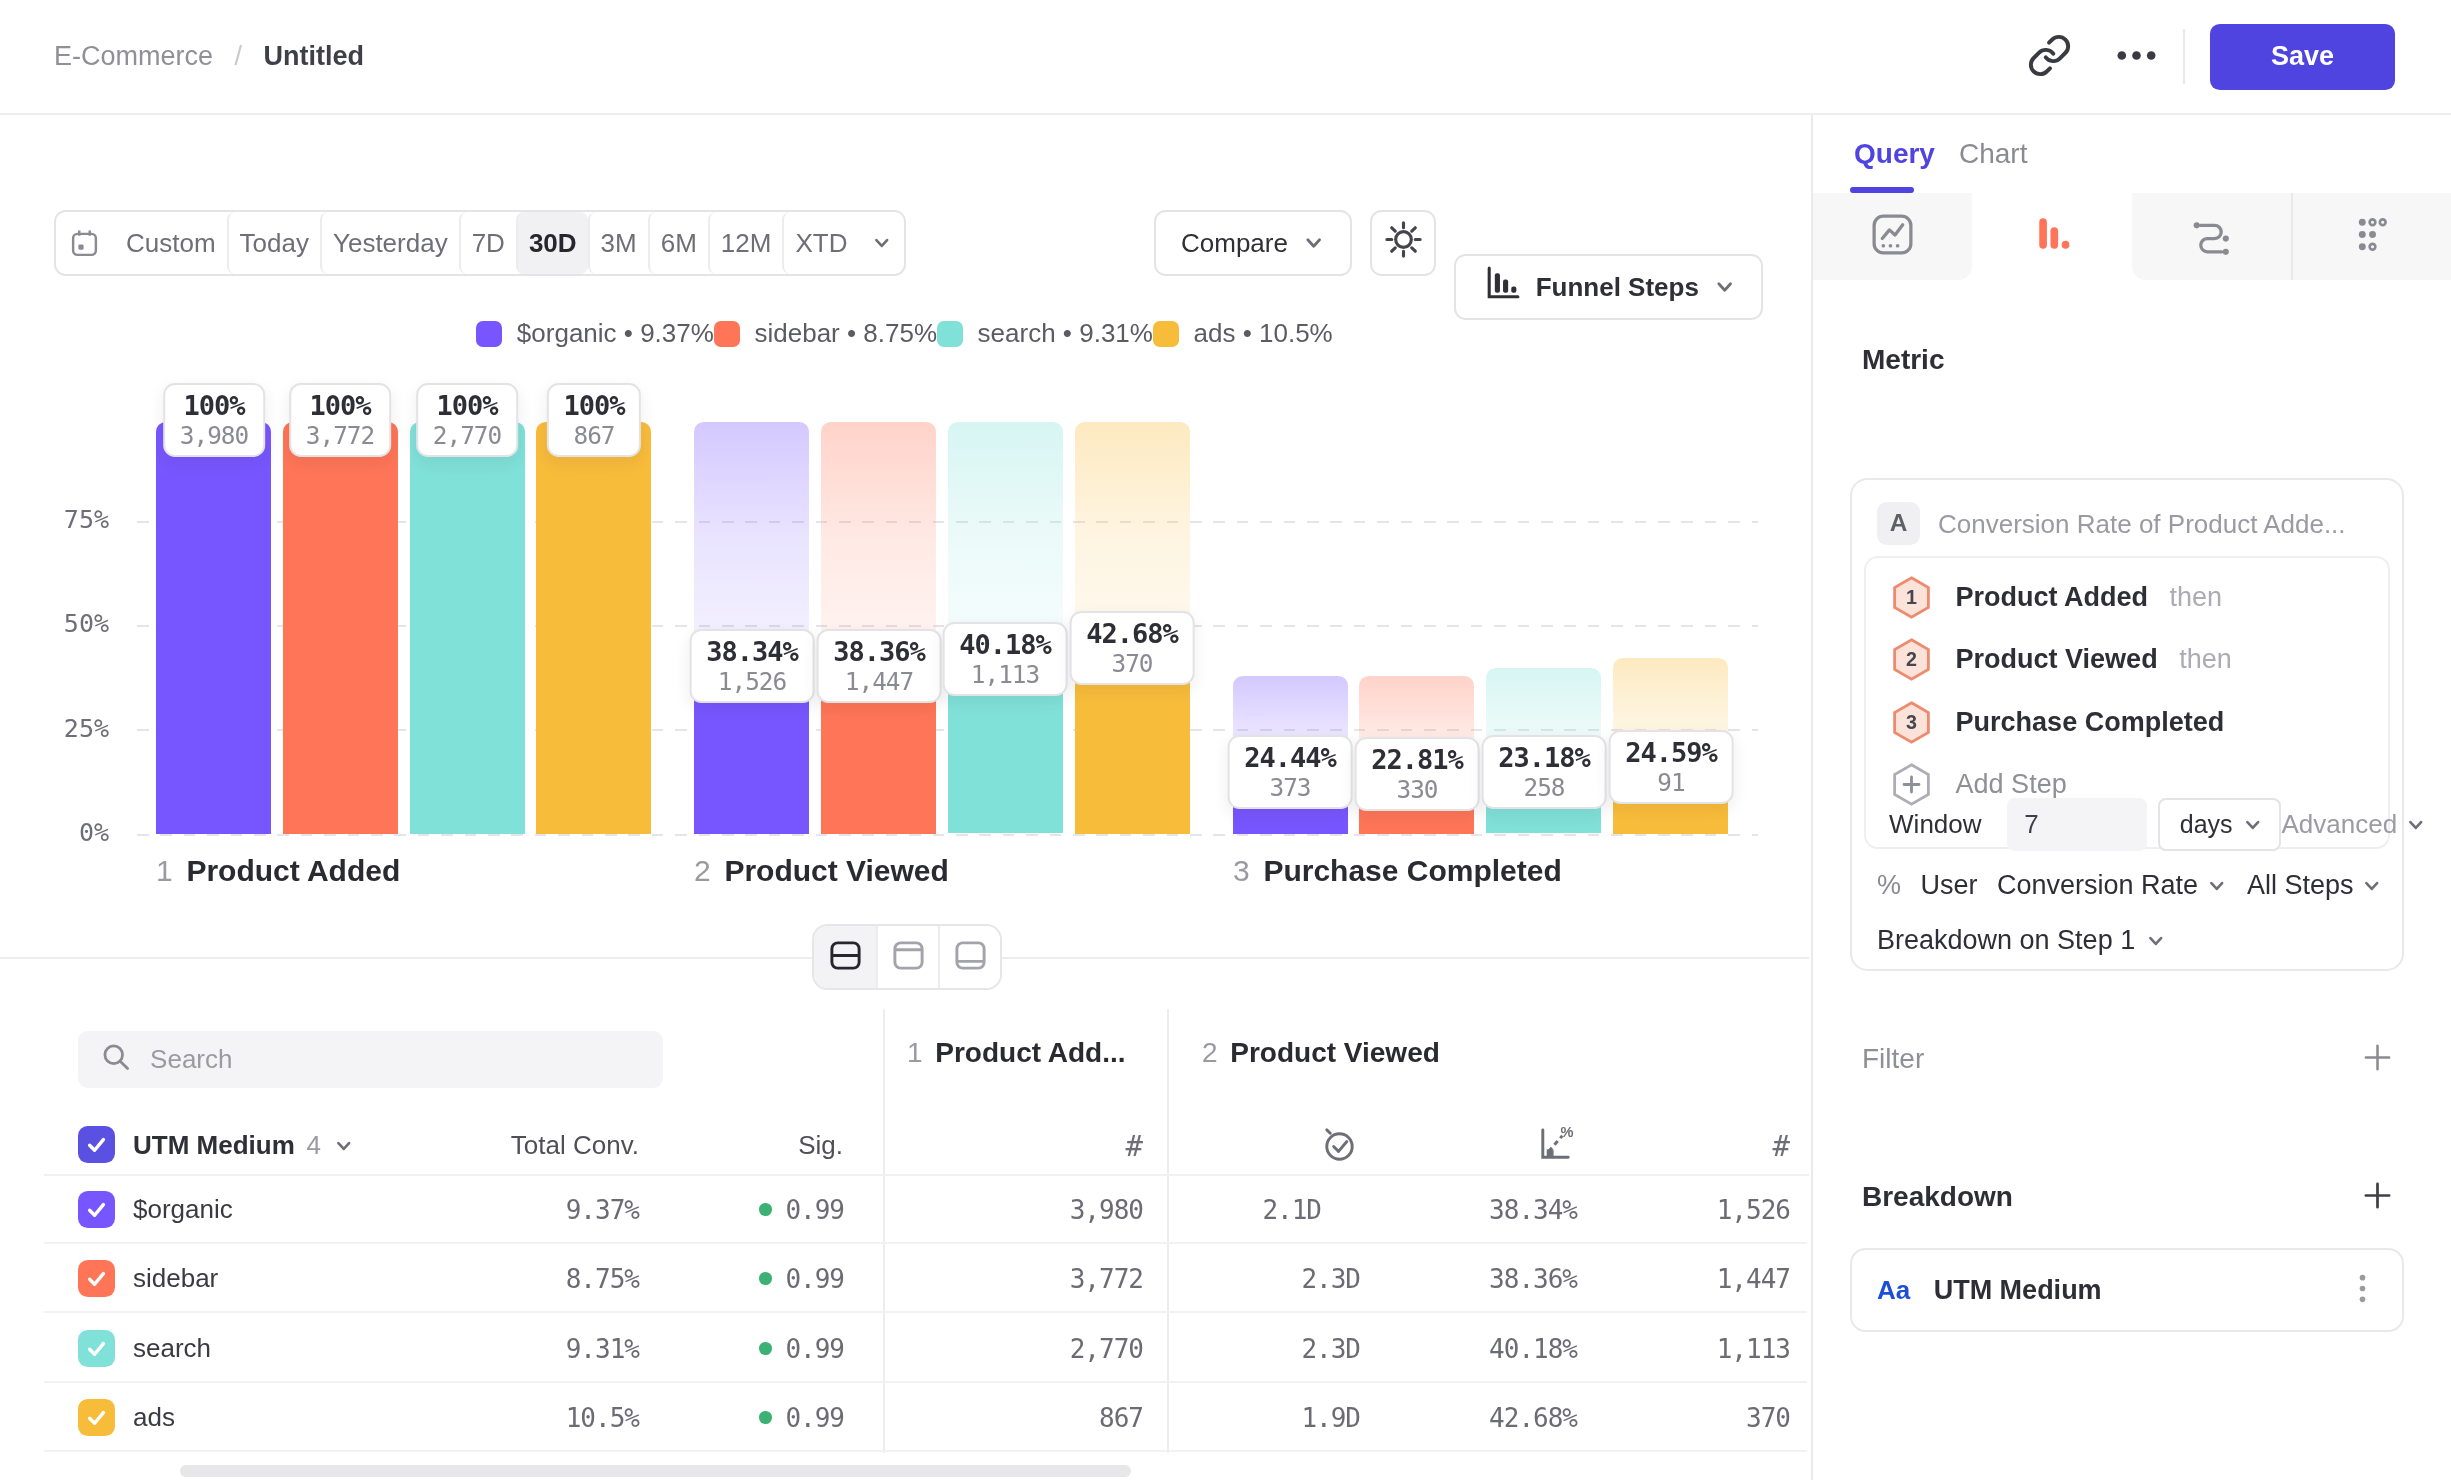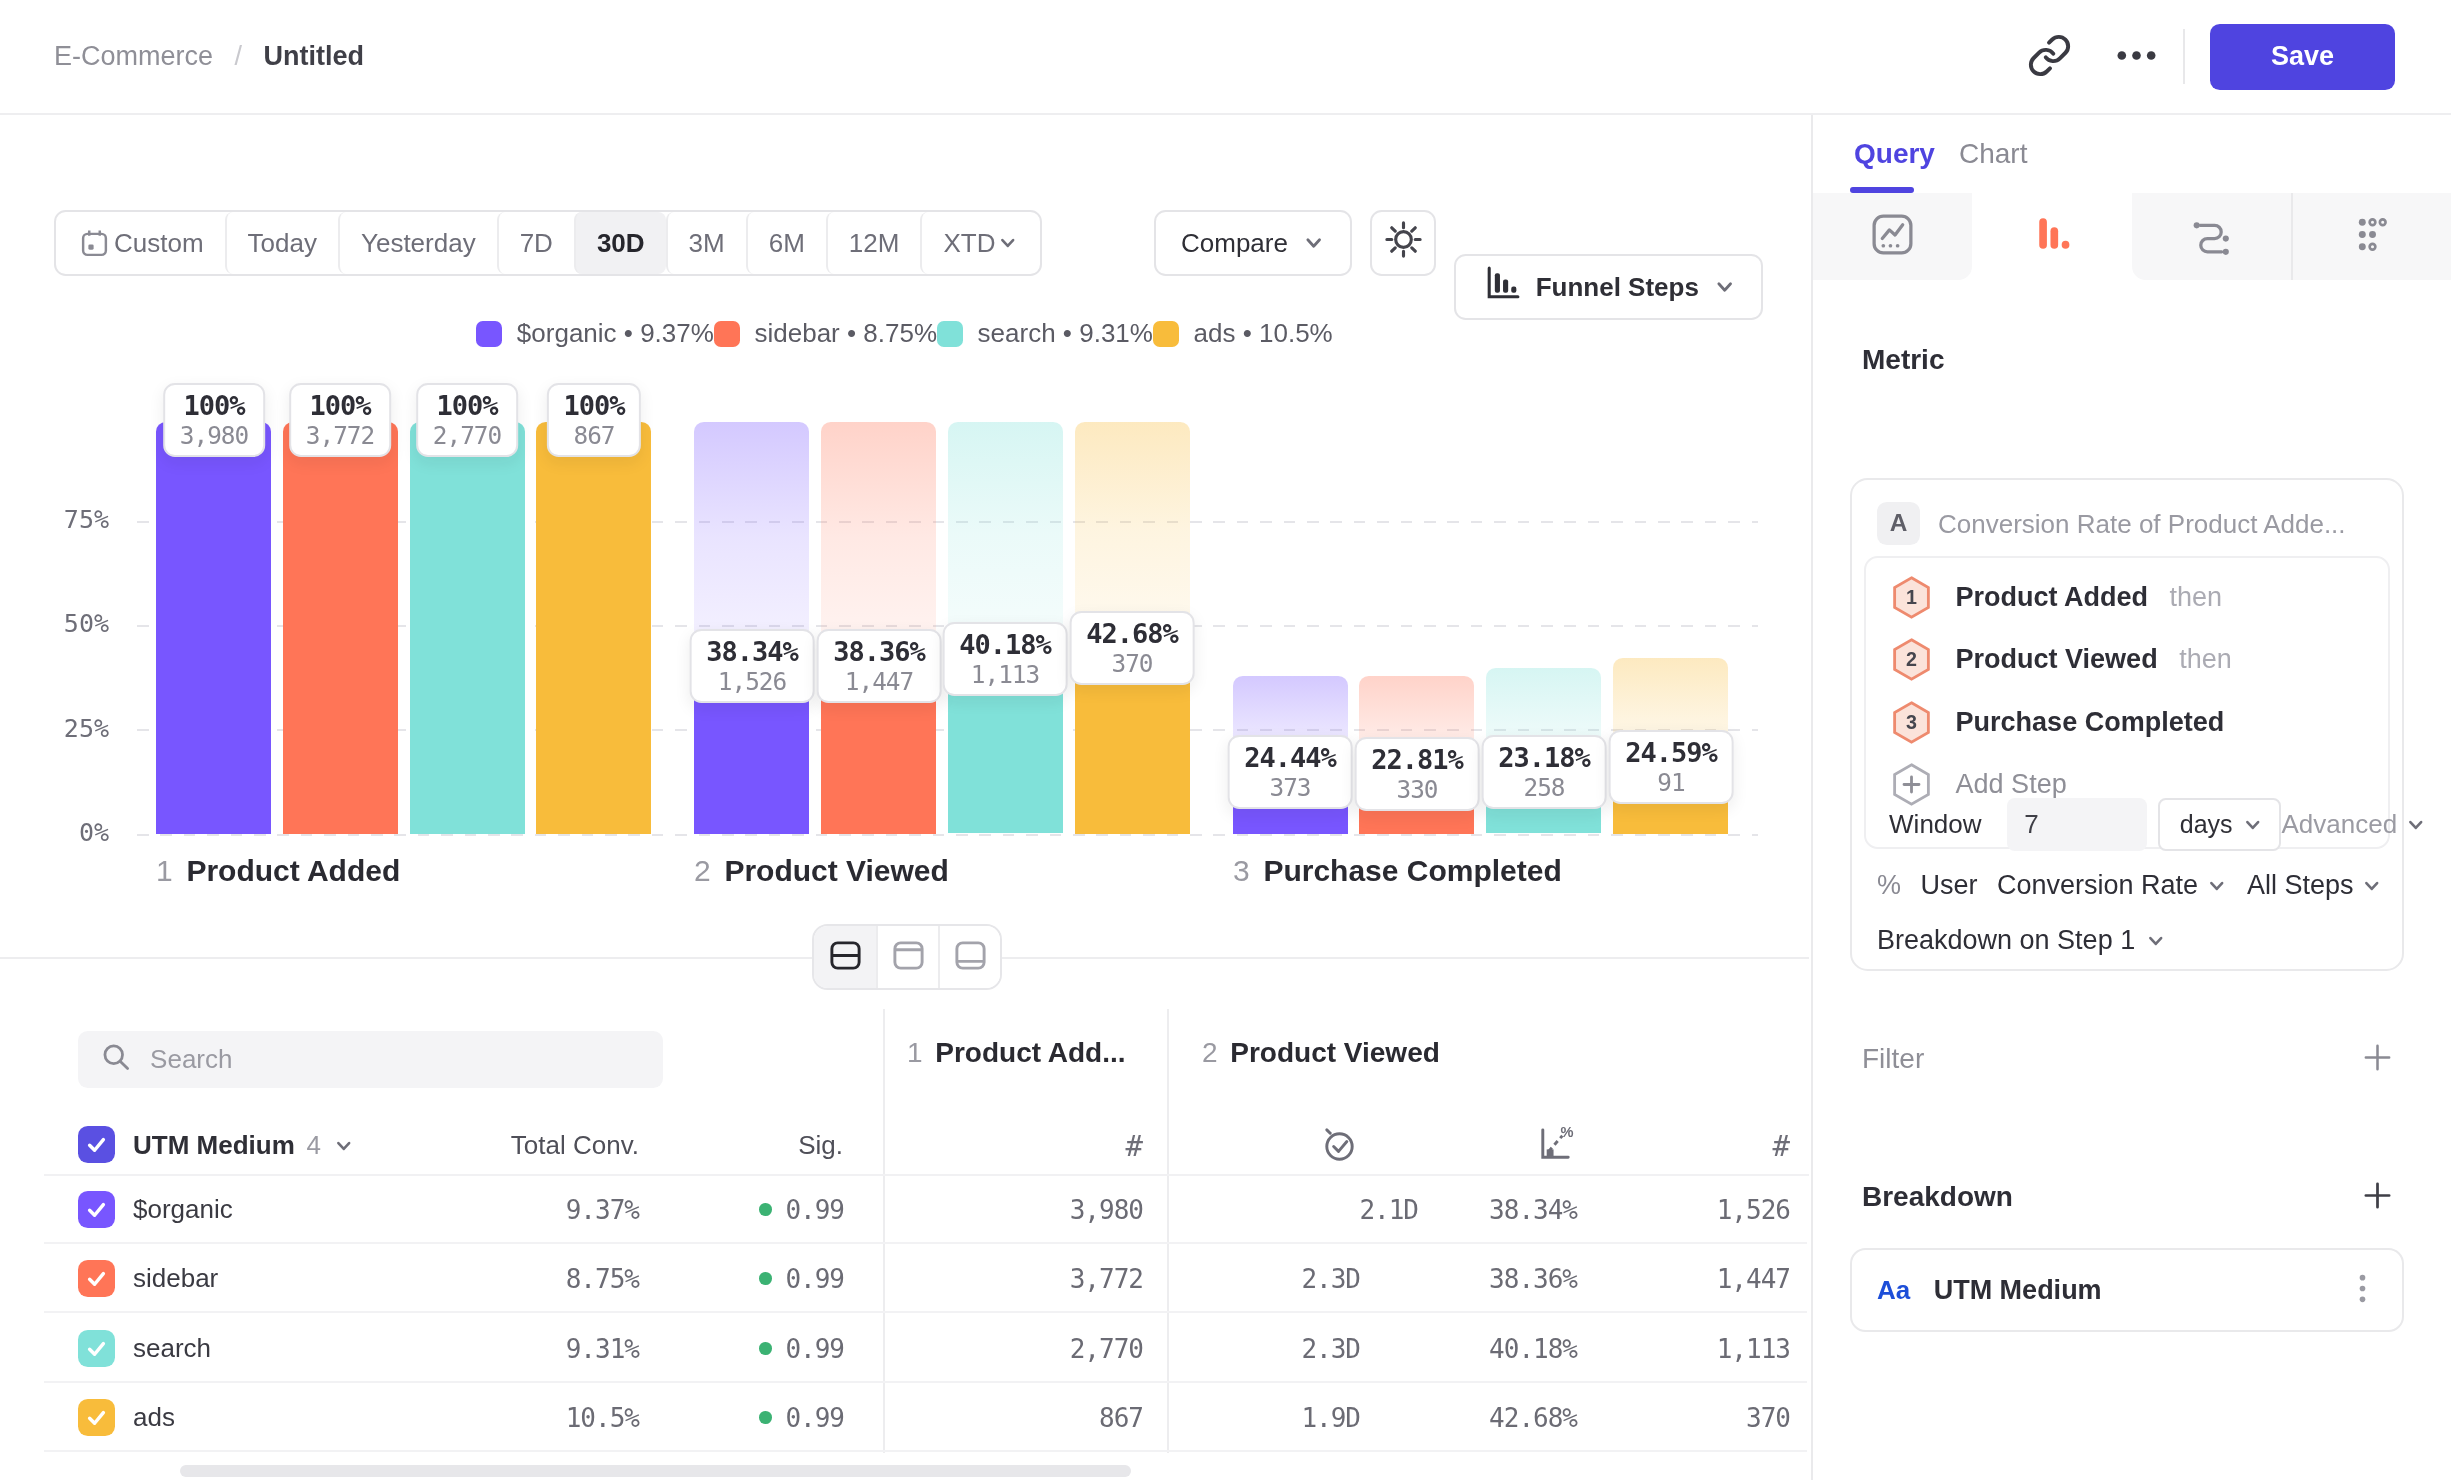--- a/index.html
+++ b/index.html
@@ -22,21 +22,21 @@
   .save-btn { width:185px; height:66px; background:#4F44E0; color:#fff; border:none; border-radius:9.8px;
               font-size:27px; font-weight:bold; font-family:"Liberation Sans",sans-serif; cursor:pointer; }
 
   .body-row { display:flex; height:1365px; }
   .content { position:relative; width:1811px; }
   .panel { position:relative; width:641px; border-left:2px solid #EAEAEC; }
 
   
   .seg-control { position:absolute; left:54px; top:95px; height:66px; display:inline-flex;
                  border:2px solid #E4E4E7; border-radius:11.7px; background:#fff; overflow:hidden; }
-  .seg { display:flex; align-items:center; gap:2px; padding:0 21px; font-size:26px; color:#6E6E78;
+  .seg { display:flex; align-items:center; gap:24px; padding:0 11px; font-size:26px; color:#6E6E78;
          cursor:pointer; white-space:nowrap; }
   .seg + .seg { border-left:2px solid #ECECEE;border-radius:8px; }
   .seg.selected { background:#F1F1F3; color:#26262C; font-weight:bold; }
   .tb-btn { position:absolute; top:95px; height:66px; background:#fff; border:2px solid #E4E4E7; border-radius:11.7px;
             display:flex; align-items:center; gap:13.7px; padding:0 25px; font-size:26px; color:#2F2F36;
             font-family:"Liberation Sans",sans-serif; cursor:pointer; }
   .compare-btn { left:1154px; }
   .gear-btn { left:1370px; width:66px; justify-content:center; padding:0; }
   .type-btn { left:1454px; font-weight:bold;margin-top:44px; }
   .chev { color:#6E6E78; display:inline-flex; }
@@ -482,21 +482,21 @@
             <div class="cell" style="left: 444px; width: 195px;">
               <span>9.37%</span>
             </div>
             <div class="cell" style="left: 649px; width: 195px;">
               <span class="sig-dot"></span>
               <span>0.99</span>
             </div>
             <div class="cell" style="left: 948px; width: 195px;">
               <span>3,980</span>
             </div>
-            <div class="cell" style="left: 1223px; width: 195px;">
+            <div class="cell" style="left: 1126px; width: 195px;">
               <span>2.1D</span>
             </div>
             <div class="cell" style="left: 1382px; width: 195px;">
               <span>38.34%</span>
             </div>
             <div class="cell" style="left: 1595px; width: 195px;">
               <span>1,526</span>
             </div>
           </div>
           <div class="trow" style="top: 1129px;">

